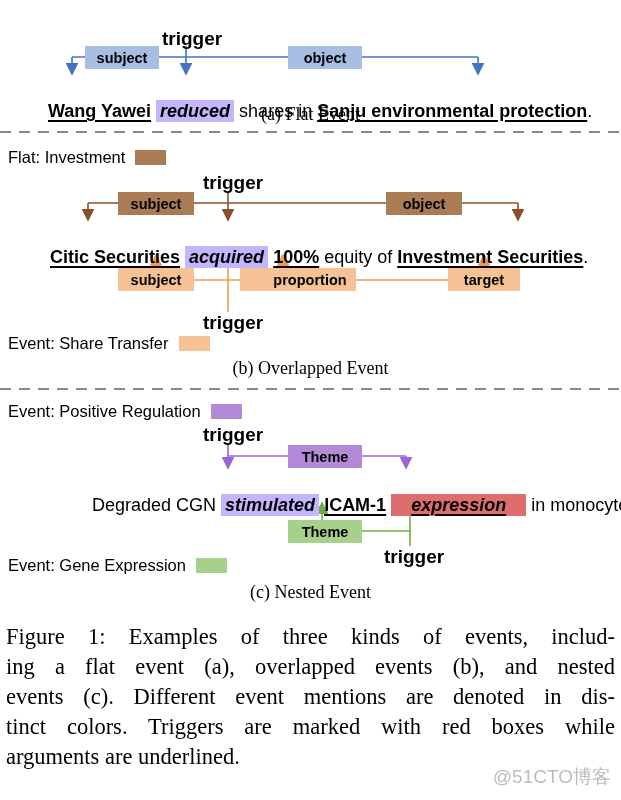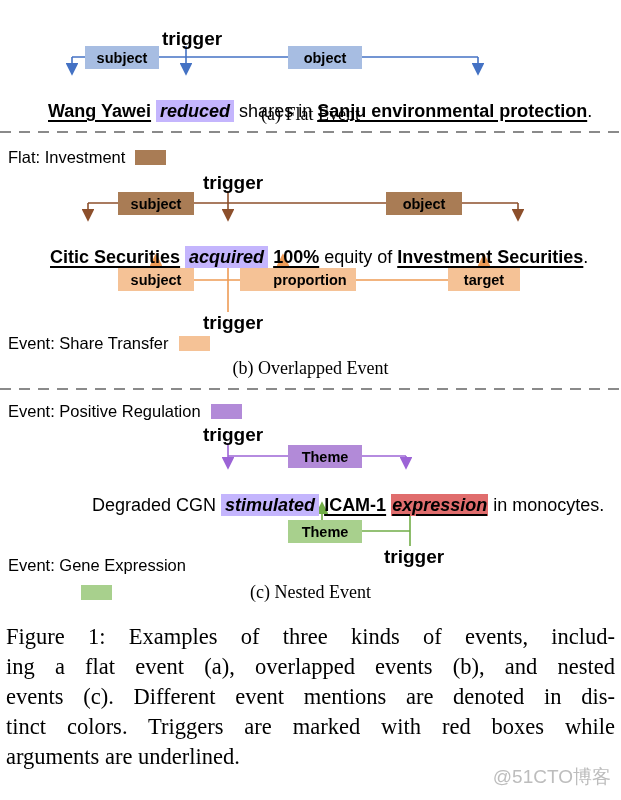--- a/index.html
+++ b/index.html
@@ -22,21 +22,21 @@
     height:23px;font-size:14.5px;font-weight:700;color:#000;
   }
   .rb-blue{background:#A7BDE2;}
   .rb-brown{background:#A97C55;}
   .rb-orange{background:#F5C296;}
   .rb-purple{background:#B28AD8;}
   .rb-green{background:#A8D08D;}
   .sentence{font-size:18px;white-space:pre;color:#000;line-height:22px;}
   .arg{font-weight:700;text-decoration:underline;text-decoration-thickness:2px;text-underline-offset:3px;}
   .trig{background:#c4b5fd;font-weight:700;font-style:italic;padding:1px 4px;}
-  .trig-u{background:#E06D6D;font-weight:700;font-style:italic;padding:1px 1px;
+  .trig-u{background:#E06D6D;font-weight:700;font-style:italic;padding:1px 20px;
           text-decoration:underline;text-decoration-thickness:2px;text-underline-offset:3px;}
   .panel-caption{left:0;width:621px;text-align:center;font-family:"Liberation Serif",serif;font-size:18px;color:#000;}
   .figure-caption{left:6px;top:622px;width:609px;font-family:"Liberation Serif",serif;font-size:22.5px;color:#000;}
   .cap-line{line-height:30px;}
   .cap-line.justify{text-align:justify;text-align-last:justify;}
   .watermark{right:10px;top:764px;font-size:19px;color:#bdbdbd;}
 </style>
 </head>
 <body>
 
@@ -133,21 +133,21 @@
     <span>Event: Positive Regulation</span>
     <span class="swatch sw-purple"></span>
   </div>
   <div class="abs trigger-label" style="left:203px;top:424px;">trigger</div>
   <div class="abs role-box rb-purple" style="left:288px;top:445px;width:74px;">Theme</div>
   <div class="abs sentence" style="left:72px;top:472px;">
     <span>Degraded CGN </span><span class="trig">stimulated</span><span> </span><span class="arg">ICAM-1</span><span> </span><span class="trig-u">expression</span><span> in monocytes.</span>
   </div>
   <div class="abs role-box rb-green" style="left:288px;top:520px;width:74px;">Theme</div>
   <div class="abs trigger-label" style="left:384px;top:546px;">trigger</div>
-  <div class="abs event-row" style="left:8px;top:556px;flex-direction:column;">
+  <div class="abs event-row" style="left:8px;top:556px;">
     <span>Event: Gene Expression</span>
     <span class="swatch sw-green"></span>
   </div>
   <div class="abs panel-caption" style="top:582px;">(c) Nested Event</div>
 
   <div class="abs figure-caption">
     <div class="cap-line justify">Figure 1: Examples of three kinds of events, includ-</div>
     <div class="cap-line justify">ing a flat event (a), overlapped events (b), and nested</div>
     <div class="cap-line justify">events (c). Different event mentions are denoted in dis-</div>
     <div class="cap-line justify">tinct colors. Triggers are marked with red boxes while</div>

